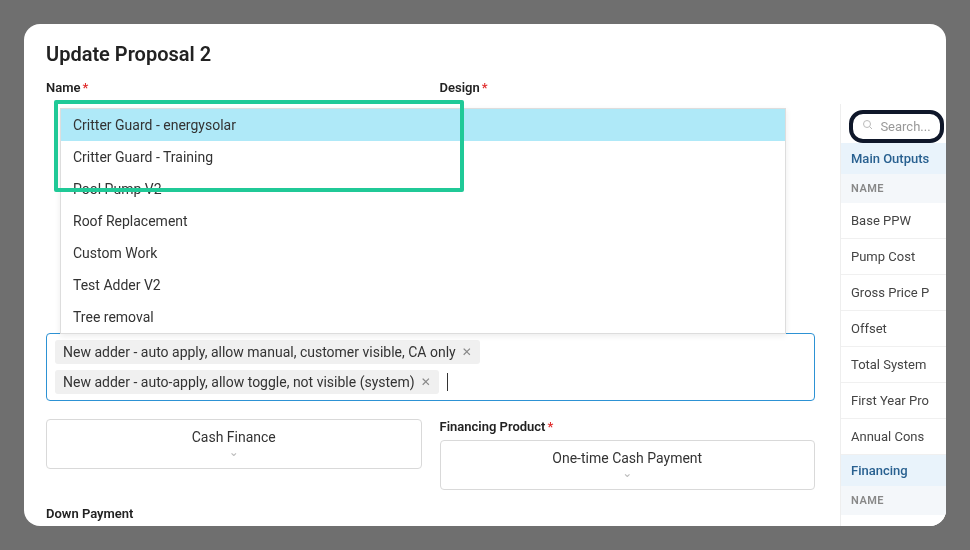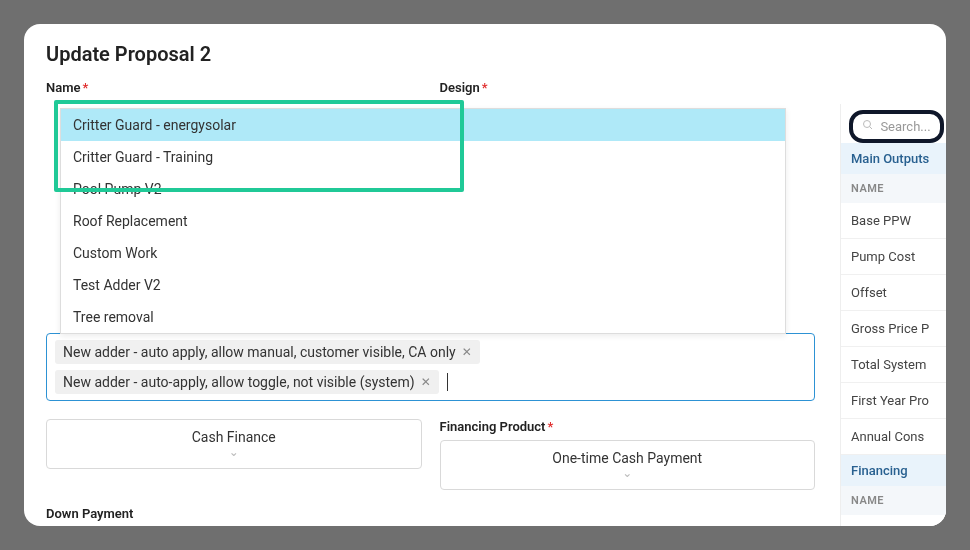--- a/index.html
+++ b/index.html
@@ -117,22 +117,22 @@
               <circle cx="10" cy="10" r="7"></circle>
               <line x1="20" y1="20" x2="15" y2="15"></line>
             </svg>
         </span>
         <span>Search...</span>
       </div>
       <div class="section-hdr">Main Outputs</div>
       <div class="col-hdr">NAME</div>
       <div class="side-row">Base PPW</div>
       <div class="side-row">Pump Cost</div>
+      <div class="side-row">Gross Price P</div>
       <div class="side-row">Offset</div>
-      <div class="side-row">Gross Price P</div>
       <div class="side-row">Total System</div>
       <div class="side-row">First Year Pro</div>
       <div class="side-row">Annual Cons</div>
       <div class="section-hdr">Financing</div>
       <div class="col-hdr">NAME</div>
       <div class="side-row">Down Payme</div>
     </div>
 
   </div>
 </div>

